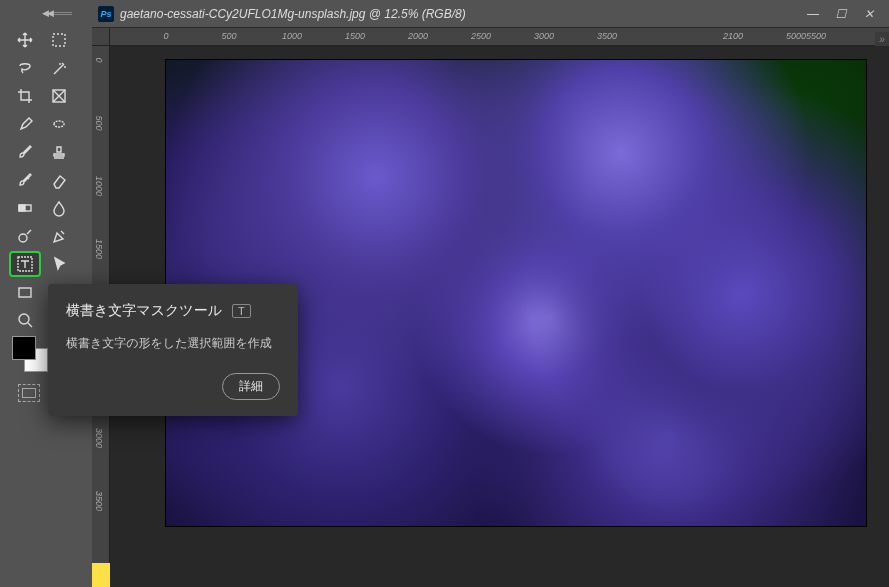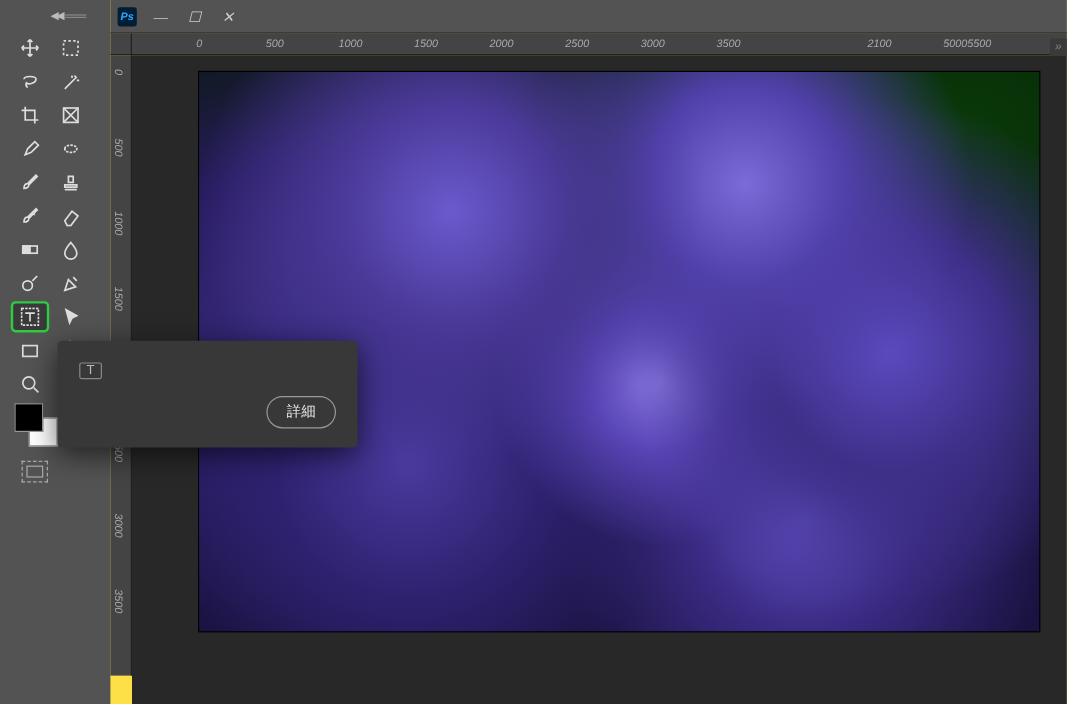--- a/index.html
+++ b/index.html
@@ -190,20 +190,21 @@
   <div class="fg"></div>
   <div class="swap">⤵</div>
 </div>
 <div class="quickmask">
     <div class="inner"></div>
   </div>
 
 <div class="doc">
   <div class="titlebar">
     <div class="ps">Ps</div>
+    <div class="title">gaetano-cessati-CCy2UFLO1Mg-unsplash.jpg @ 12.5% (RGB/8)</div>
     <div class="winbtn">—</div>
     <div class="winbtn">☐</div>
     <div class="winbtn">✕</div>
   </div>
   <div class="ruler-corner"></div>
   <div class="ruler-h" id="rh">
       <span class="tick" style="left: 56px;">0</span>
       <span class="tick" style="left: 119px;">500</span>
       <span class="tick" style="left: 182px;">1000</span>
       <span class="tick" style="left: 245px;">1500</span>
@@ -227,16 +228,18 @@
       <span class="tick" style="top: 455px;">3500</span>
     </div>
   <div class="scroll-right">»</div>
   <div class="canvas-area">
     <div class="canvas-img"></div>
   </div>
 </div>
 
 <div class="tooltip">
   <div class="tt-title">
+    <span>横書き文字マスクツール</span>
     <span class="key">T</span>
   </div>
+  <div class="tt-desc">横書き文字の形をした選択範囲を作成</div>
   <button class="tt-btn">詳細</button>
 </div>
 
 </body></html>

